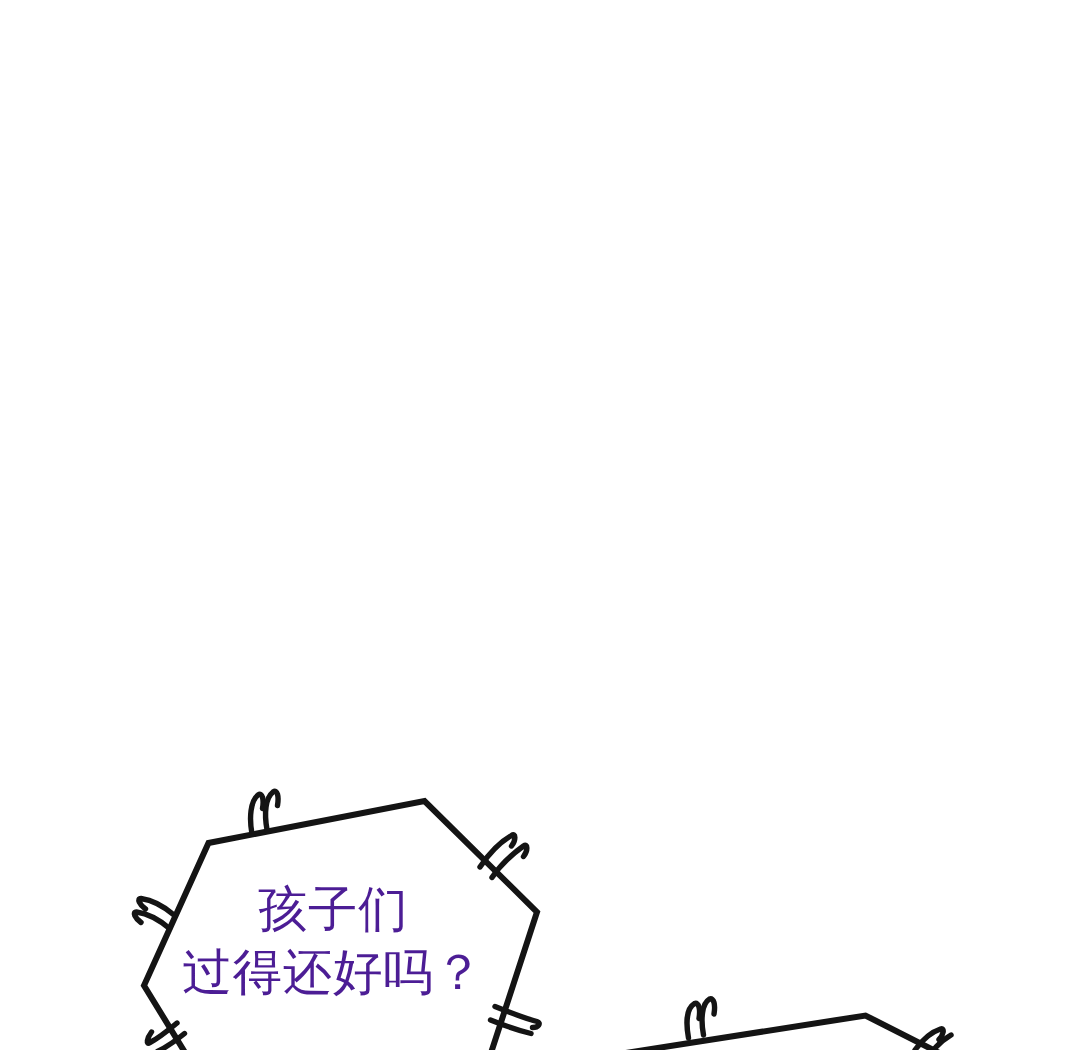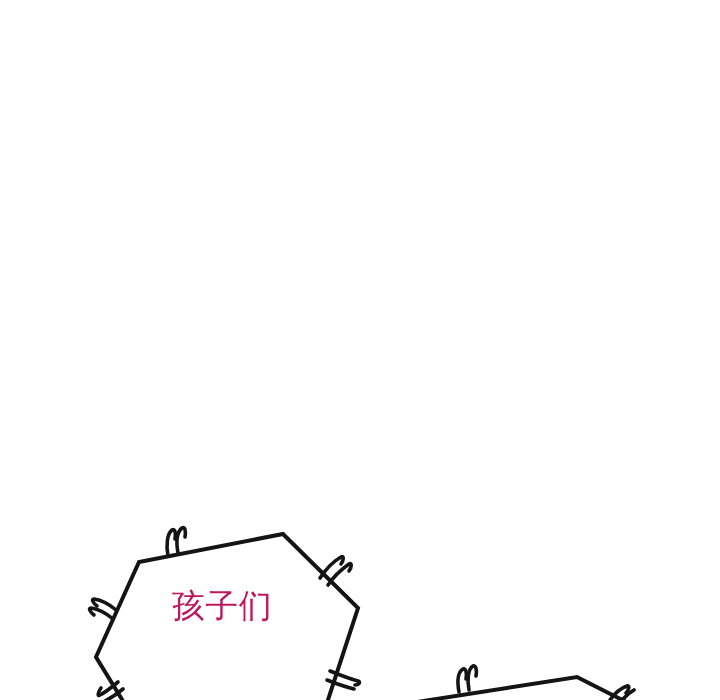--- a/index.html
+++ b/index.html
@@ -22,21 +22,21 @@
     width: 720px;
     height: 700px;
     display: block;
   }
   .bubble1-text {
     position: absolute;
     left: 97px;
     top: 585px;
     width: 250px;
     text-align: center;
-    color: #be185d;
+    color: #4c1d95;
     font-size: 33px;
     line-height: 42px;
     font-weight: 500;
     letter-spacing: 0.5px;
     white-space: nowrap;
   }
   .bubble1-text .line {
     display: block;
   }
 </style>
@@ -67,15 +67,16 @@
     <g fill="none" stroke="#141414" stroke-width="3.6" stroke-linecap="round">
       <path d="M459,692 C457,681 458,672 463,669 C466,668 467,673 466,679"></path>
       <path d="M469,690 C467,679 468,669 473,666 C476,665 477,670 476,676"></path>
       <path d="M610,700 C615,693 621,688 627,686 C630,685 629,690 626,693"></path>
       <path d="M620,703 C624,697 629,693 634,690"></path>
     </g>
   </svg>
 
   <div class="bubble1-text">
     <span class="line">孩子们</span>
+    <span class="line">过得还好吗？</span>
   </div>
 
 </div>
 
 </body></html>

